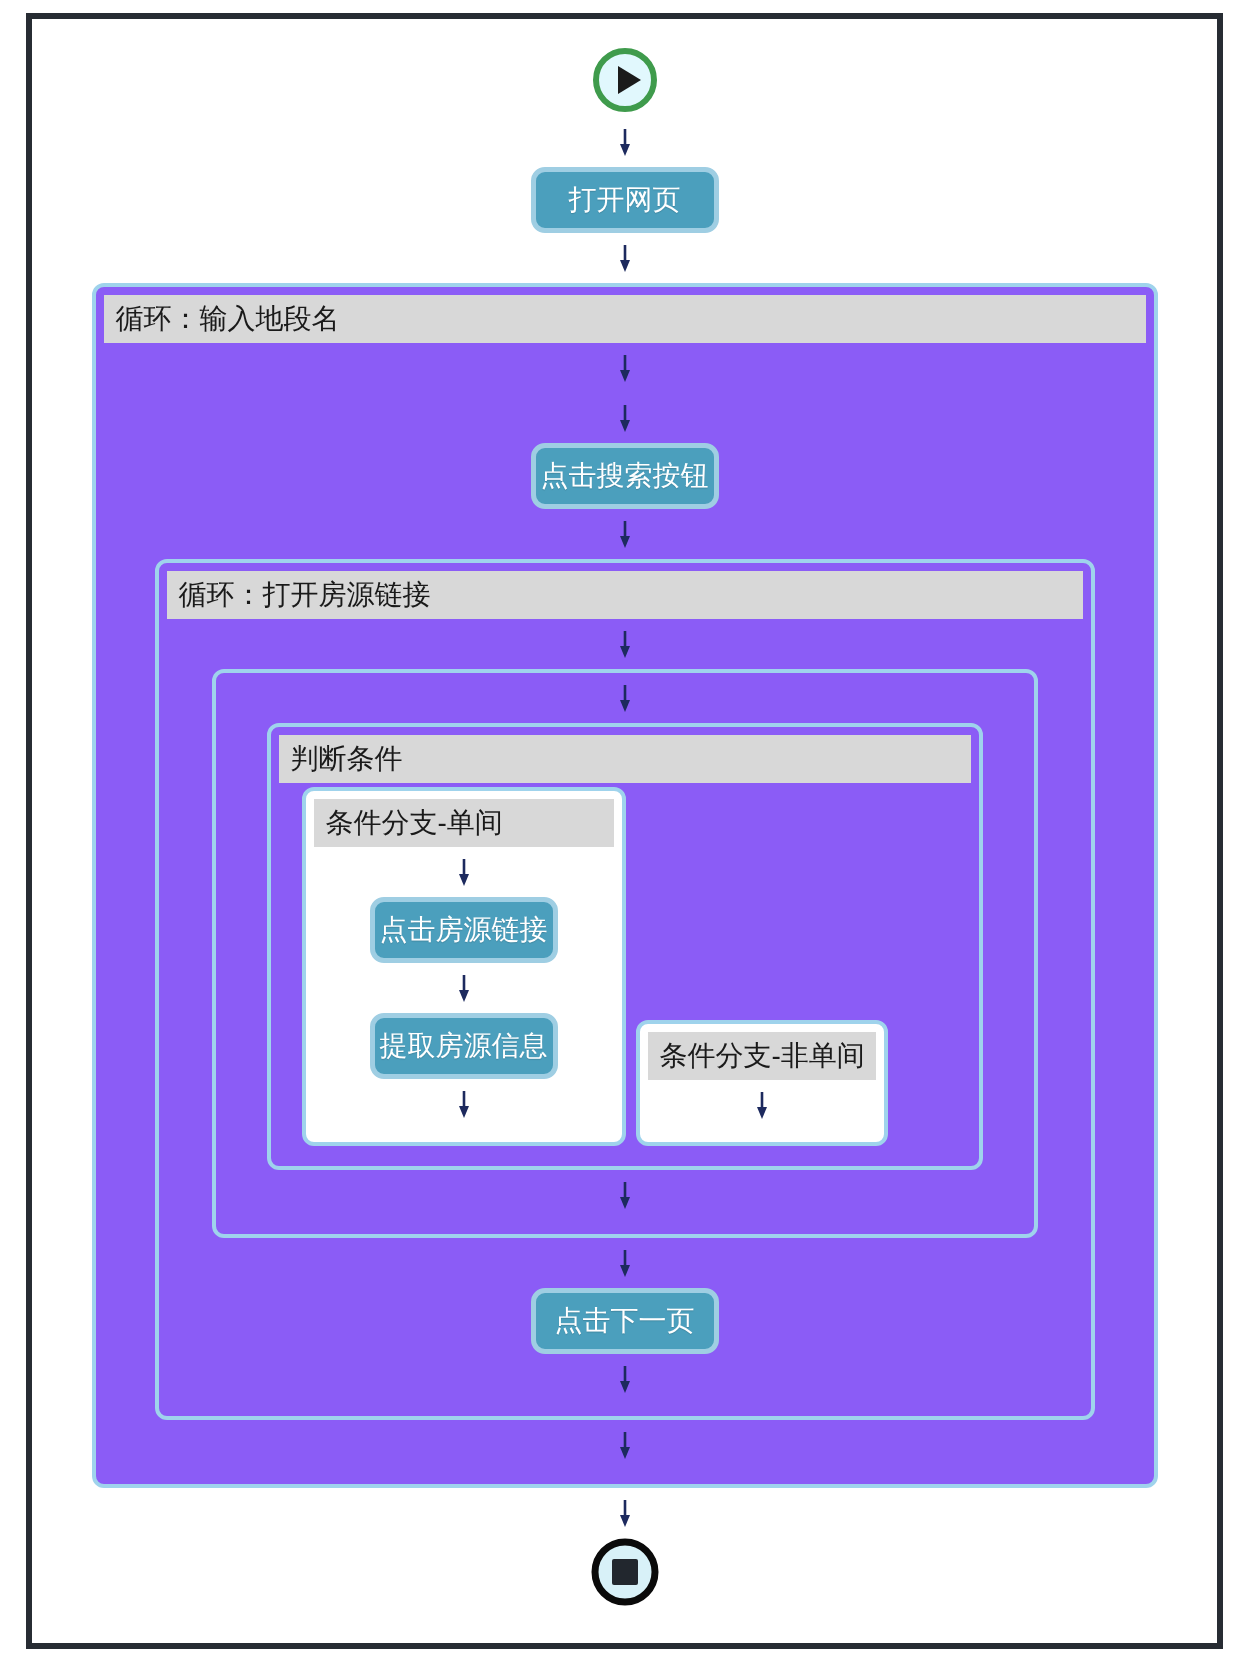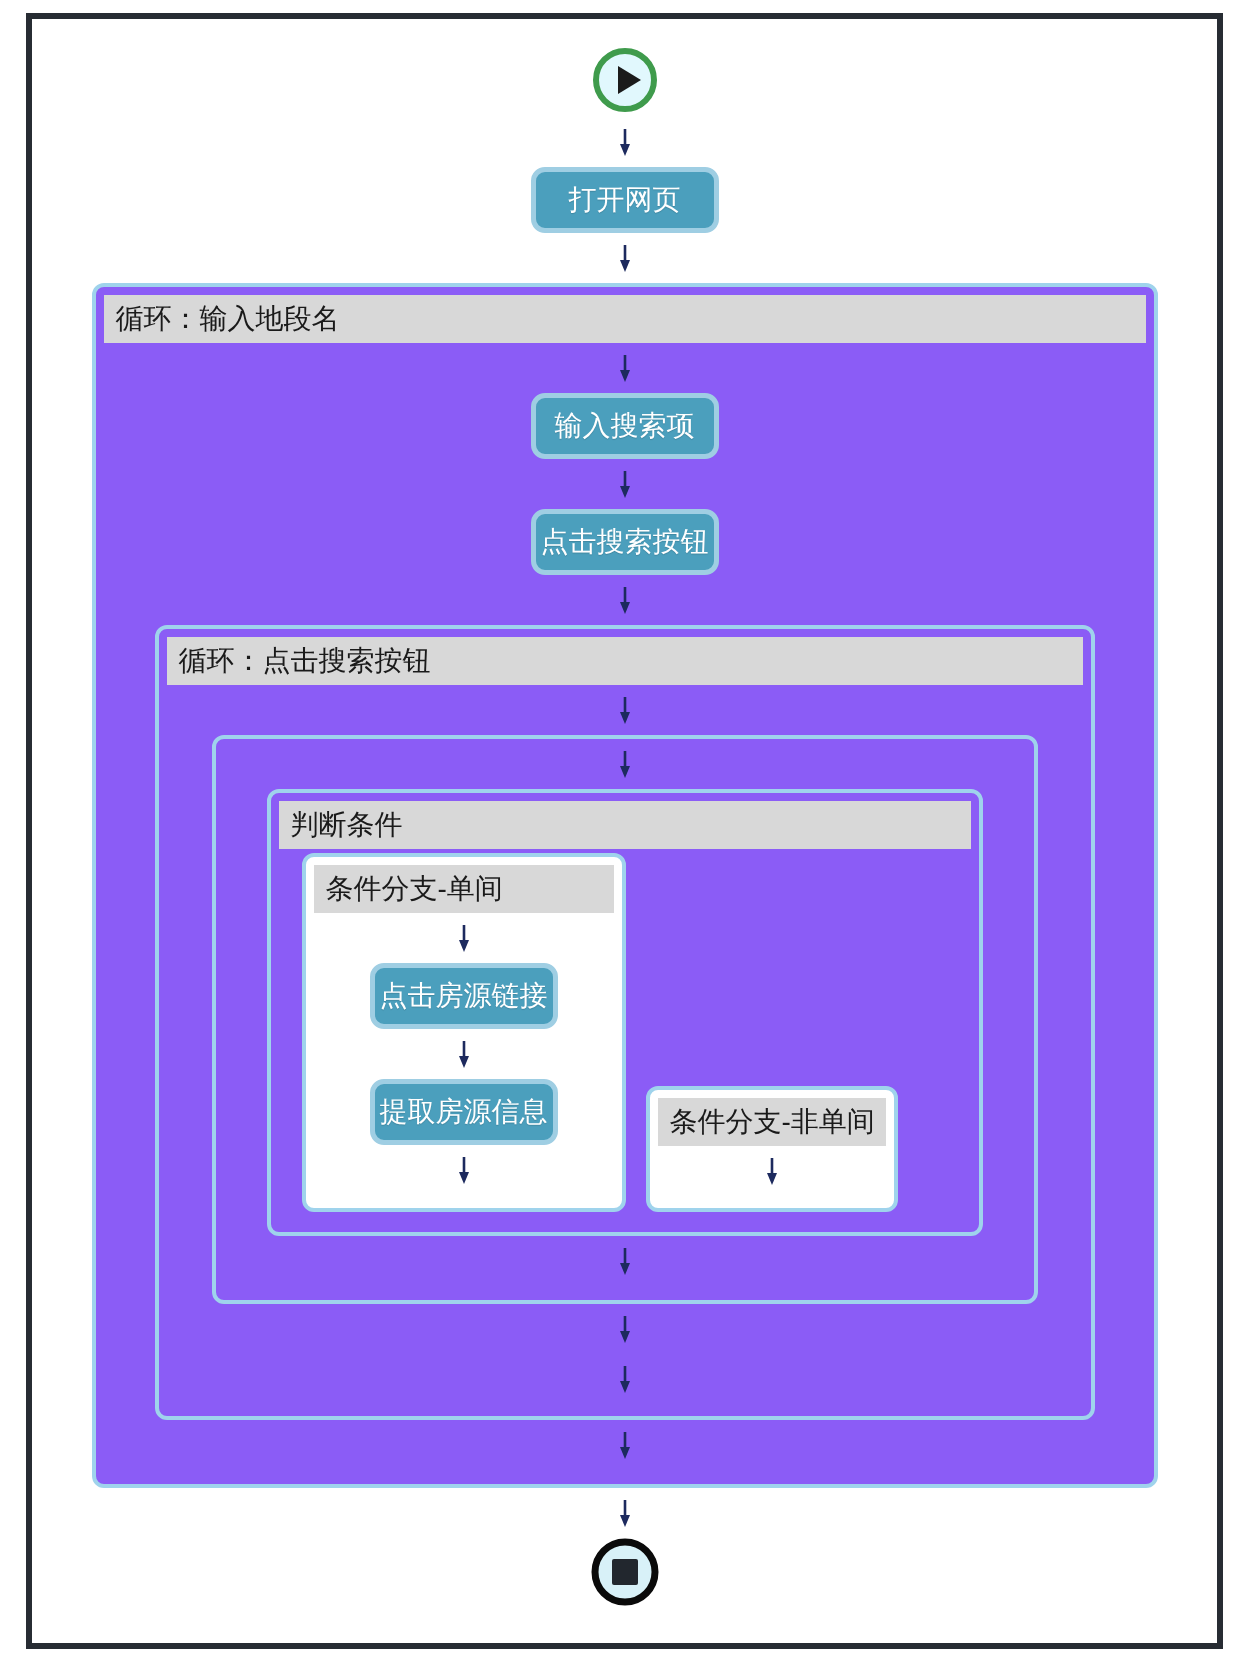--- a/index.html
+++ b/index.html
@@ -67,21 +67,21 @@
     white-space:nowrap;overflow:hidden;
     cursor:pointer;
   }
   .loop-1{width:1066px;padding-bottom:14px;}
   .loop-2{width:940px;padding-bottom:12px;}
   .loop-3{width:826px;padding-bottom:14px;}
   .cond-box{width:716px;padding-bottom:20px;}
   .branches{
     align-self:stretch;
     display:flex;align-items:flex-end;
-    gap:20px;
+    gap:10px;
     padding:4px 0 0 31px;
   }
   .branch{
     border:4px solid var(--container-border);
     border-radius:12px;
     display:flex;flex-direction:column;align-items:center;
     background:#ffffff;
   }
   .branch-left{width:324px;padding-bottom:13px;}
   .branch-right{width:252px;padding-bottom:12px;}
@@ -113,36 +113,35 @@
       </svg>
 
     <div class="loop-box loop-1">
       <div class="loop-header">循环：输入地段名</div>
 
       <svg class="arrow" width="16" height="30" viewBox="0 0 16 30">
           <line x1="8" y1="2" x2="8" y2="19"></line>
           <polygon points="3,17 13,17 8,29"></polygon>
         </svg>
 
-      <div class="node-btn">输入搜索项</div>
 
       <svg class="arrow" width="16" height="30" viewBox="0 0 16 30">
           <line x1="8" y1="2" x2="8" y2="19"></line>
           <polygon points="3,17 13,17 8,29"></polygon>
         </svg>
 
       <div class="node-btn">点击搜索按钮</div>
 
       <svg class="arrow" width="16" height="30" viewBox="0 0 16 30">
           <line x1="8" y1="2" x2="8" y2="19"></line>
           <polygon points="3,17 13,17 8,29"></polygon>
         </svg>
 
       <div class="loop-box loop-2">
-        <div class="loop-header">循环：点击搜索按钮</div>
+        <div class="loop-header">循环：打开房源链接</div>
 
         <svg class="arrow" width="16" height="30" viewBox="0 0 16 30">
             <line x1="8" y1="2" x2="8" y2="19"></line>
             <polygon points="3,17 13,17 8,29"></polygon>
           </svg>
 
         <div class="loop-box loop-3">
 
           <svg class="arrow" width="16" height="30" viewBox="0 0 16 30">
               <line x1="8" y1="2" x2="8" y2="19"></line>
@@ -193,20 +192,21 @@
               <line x1="8" y1="2" x2="8" y2="19"></line>
               <polygon points="3,17 13,17 8,29"></polygon>
             </svg>
         </div>
 
         <svg class="arrow" width="16" height="30" viewBox="0 0 16 30">
             <line x1="8" y1="2" x2="8" y2="19"></line>
             <polygon points="3,17 13,17 8,29"></polygon>
           </svg>
 
+        <div class="node-btn">点击下一页</div>
 
         <svg class="arrow" width="16" height="30" viewBox="0 0 16 30">
             <line x1="8" y1="2" x2="8" y2="19"></line>
             <polygon points="3,17 13,17 8,29"></polygon>
           </svg>
       </div>
 
       <svg class="arrow" width="16" height="30" viewBox="0 0 16 30">
           <line x1="8" y1="2" x2="8" y2="19"></line>
           <polygon points="3,17 13,17 8,29"></polygon>

